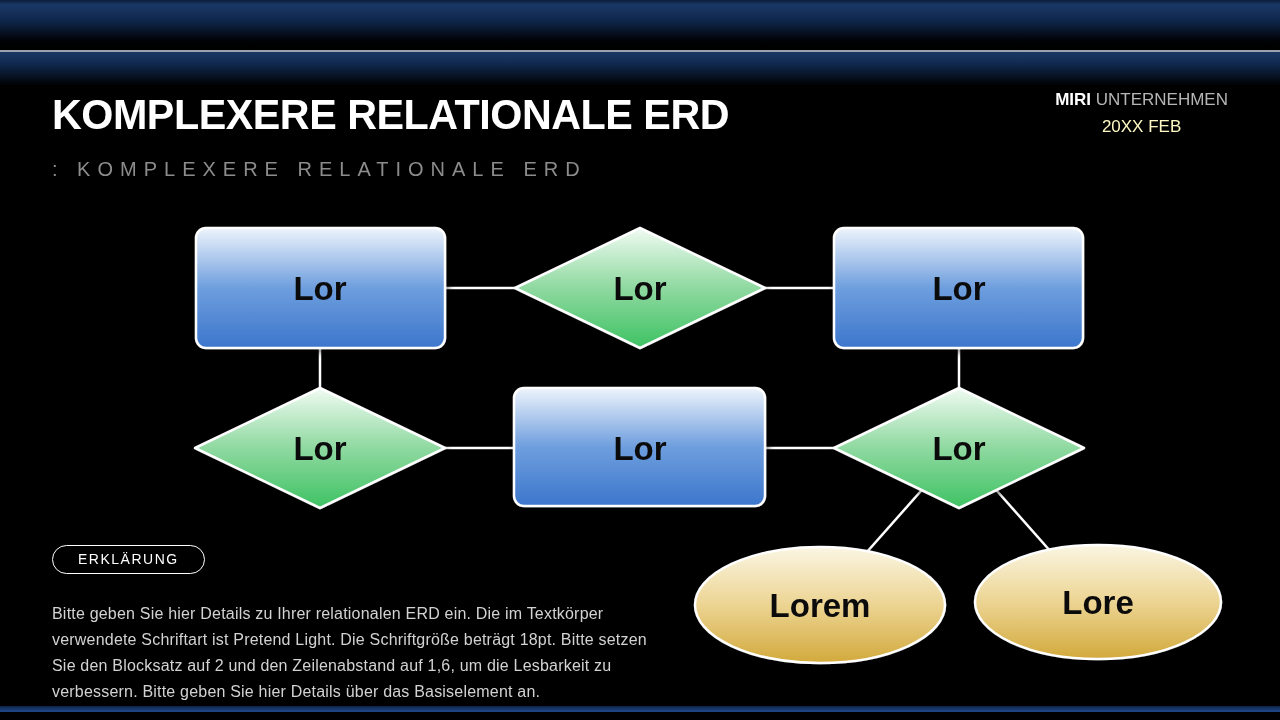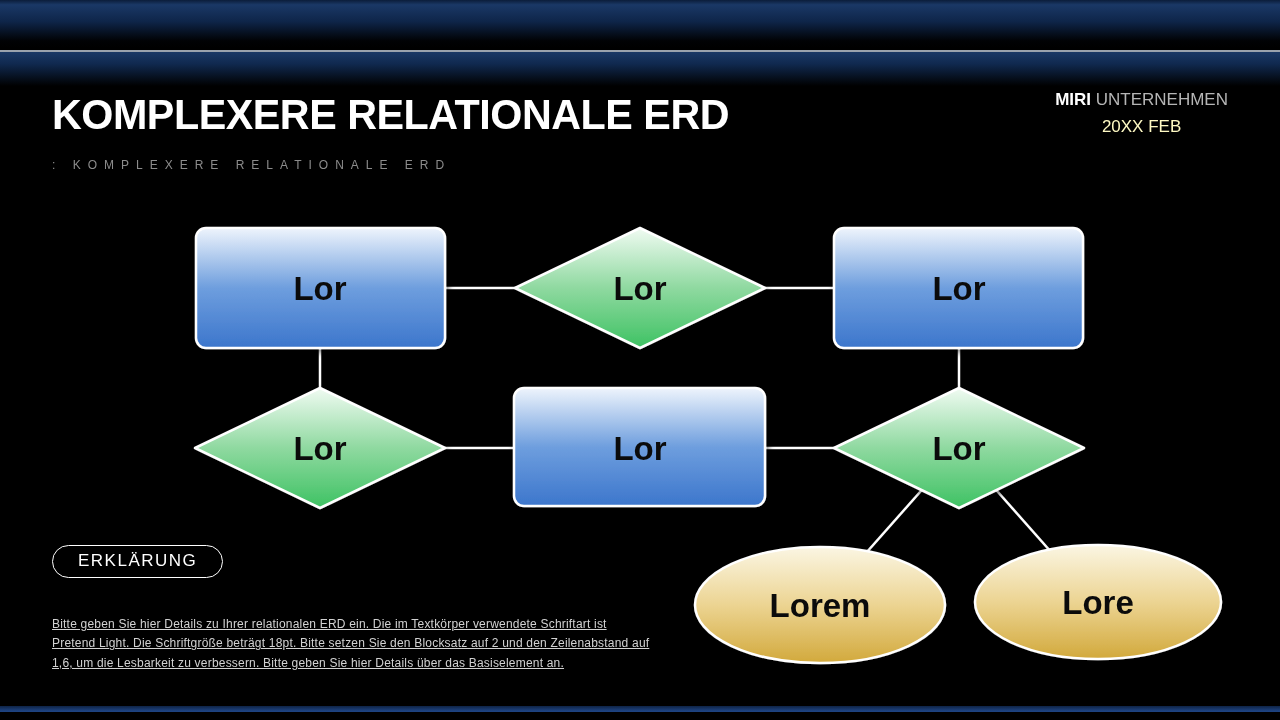--- a/index.html
+++ b/index.html
@@ -36,21 +36,21 @@
     font-size: 43px;
     font-weight: 800;
     letter-spacing: -0.5px;
     transform: scaleX(0.96);
     transform-origin: left center;
     white-space: nowrap;
   }
   .subtitle {
     position: absolute; left: 52px; top: 158px;
     color: #8c8c8c;
-    font-size: 12px;
+    font-size: 20px;
     font-weight: 300;
     letter-spacing: 7px;
     white-space: nowrap;
   }
   .brand {
     position: absolute; right: 52px; top: 91px;
     text-align: center;
     font-size: 17px;
     line-height: 1.0;
   }
@@ -68,33 +68,32 @@
     fill: #0b0b0b;
   }
   
   .legend-pill {
     position: absolute; left: 52px; top: 545px;
     display: inline-block;
     border: 1.5px solid #ffffff;
     border-radius: 18px;
     padding: 5px 25px 6px 25px;
     color: #ffffff;
-    font-size: 17px;
+    font-size: 14px;
     letter-spacing: 1.5px;
     font-weight: 400;
   }
   .body-text {
-    position: absolute; left: 52px; top: 615px;
+    position: absolute; left: 52px; top: 601px;
     width: 600px;
     color: #d2d2d2;
-    font-size: 12px;
+    font-size: 16px;
     font-weight: 300;
     line-height: 1.62;
     letter-spacing: 0.2px;
-    text-decoration: underline;
   }
 </style>
 </head>
 <body>
 
 <div class="slide">
 
   <div class="bar-top-1"></div>
   <div class="bar-divider"></div>
   <div class="bar-top-2"></div>

